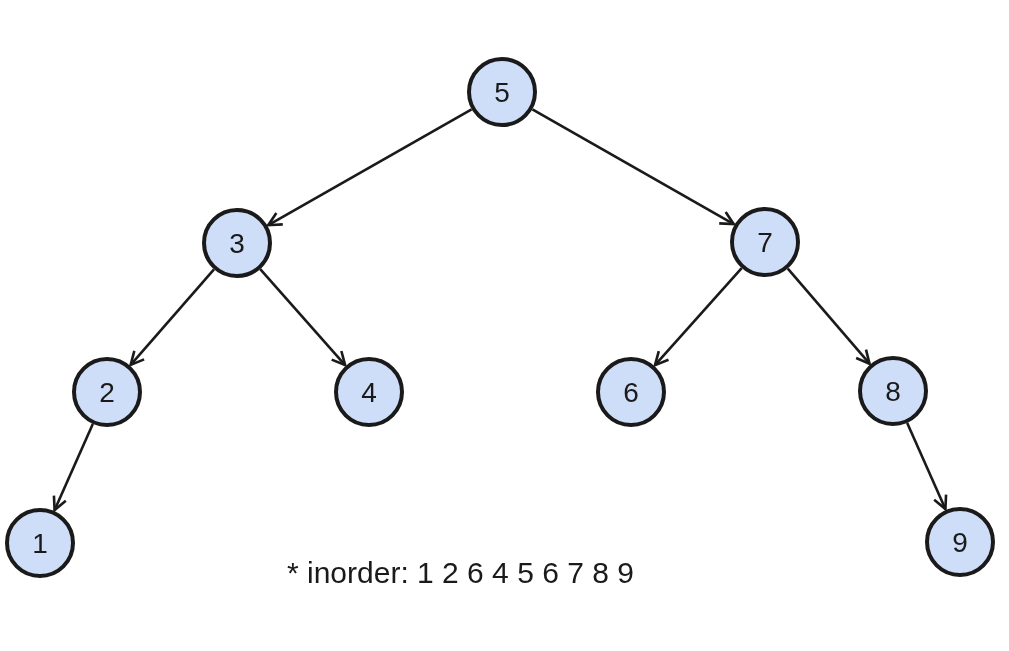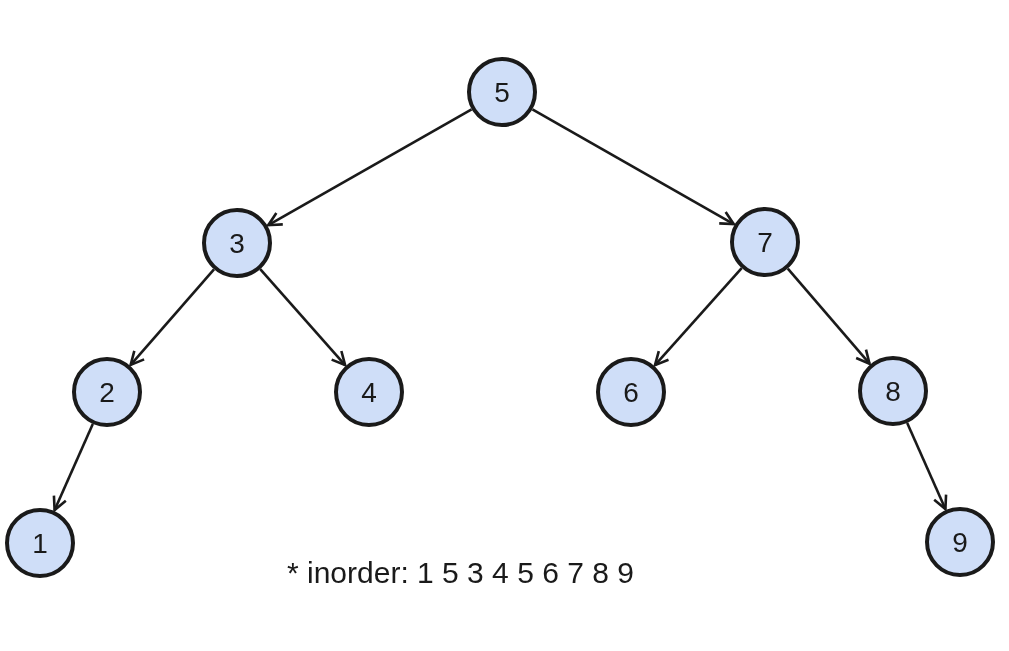--- a/index.html
+++ b/index.html
@@ -84,17 +84,17 @@
       <g>
         <circle cx="40" cy="543" r="33" fill="#cfdef8" stroke="#1a1a1a" stroke-width="4"></circle>
         <text x="40" y="543" text-anchor="middle" dy="0.35em">1</text>
       </g>
       <g>
         <circle cx="960" cy="542" r="33" fill="#cfdef8" stroke="#1a1a1a" stroke-width="4"></circle>
         <text x="960" y="542" text-anchor="middle" dy="0.35em">9</text>
       </g>
     </svg>
   <div class="traversals">
-    <div>* inorder: 1 5 3 4 5 6 7 8 9</div>
+    <div>* inorder: 1 2 6 4 5 6 7 8 9</div>
     
     
   </div>
 </div>
 
 </body></html>

